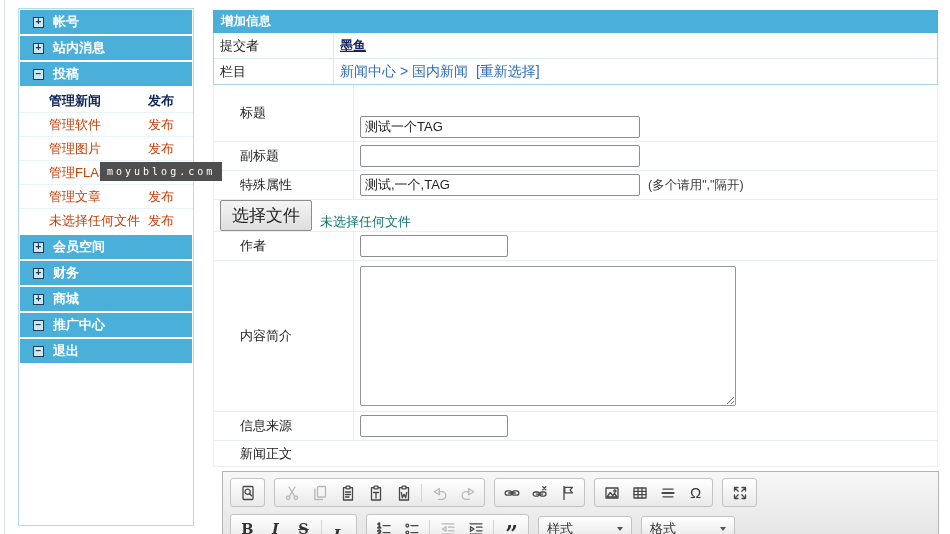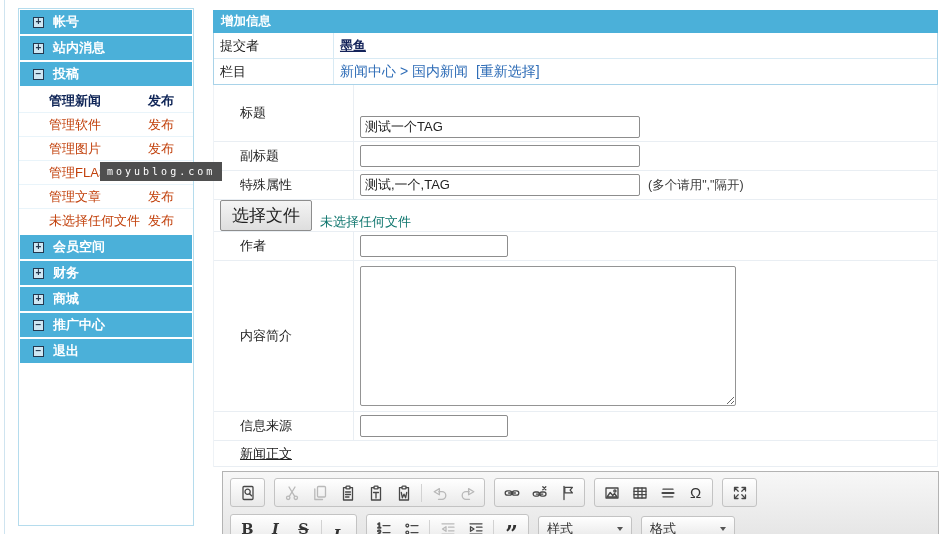--- a/index.html
+++ b/index.html
@@ -35,21 +35,21 @@
   .cell-label{width:120px;flex:0 0 120px;box-sizing:border-box;padding-left:6px;font-size:13px;
     color:#222;align-self:stretch;display:flex;align-items:center;}
   .tbl1 .cell-label{border-right:1px solid #d8eaf4;}
   .cell-field{flex:1;padding-left:6px;display:flex;align-items:center;gap:8px;}
   .submitter-value{color:#14235a;font-weight:bold;text-decoration:underline;font-size:13px;cursor:pointer;}
   .crumb-link,.reselect-link{color:#2f6db7;font-size:14px;text-decoration:none;cursor:pointer;}
 
   .tbl2{border-left:1px solid #eef2f6;border-right:1px solid #eef2f6;}
   .tbl2 .row{border-bottom:1px solid #e9eef3;}
   .tbl2 .cell-label{border-right:1px solid #e9eef3;margin-left:20px;}
-  .tbl2 .row.full-row .cell-label{border-right:none;width:auto;flex:1;text-decoration:underline;}
+  .tbl2 .row.full-row .cell-label{border-right:none;width:auto;flex:1;}
   .txt-input{height:22px;box-sizing:border-box;border:1px solid #8d8d8d;border-radius:2px;
     font-size:13px;font-family:"Liberation Sans",sans-serif;padding:0 4px;margin:3px 0;color:#222;}
   .hint{font-size:12.5px;color:#3a3a3a;}
   .file-btn{display:inline-block;padding:3px 11px;font-size:17px;color:#222;border:1px solid #8d8d8d;
     border-radius:2px;background:linear-gradient(180deg,#f4f4f4,#dedede);cursor:pointer;}
   .file-status{font-size:13px;color:#0f766e;margin-top:12px;}
   .summary-ta{width:376px;height:140px;box-sizing:border-box;border:1px solid #949494;border-radius:2px;
     margin:5px 0;resize:both;font-family:"Liberation Sans",sans-serif;font-size:13px;}
 
   

